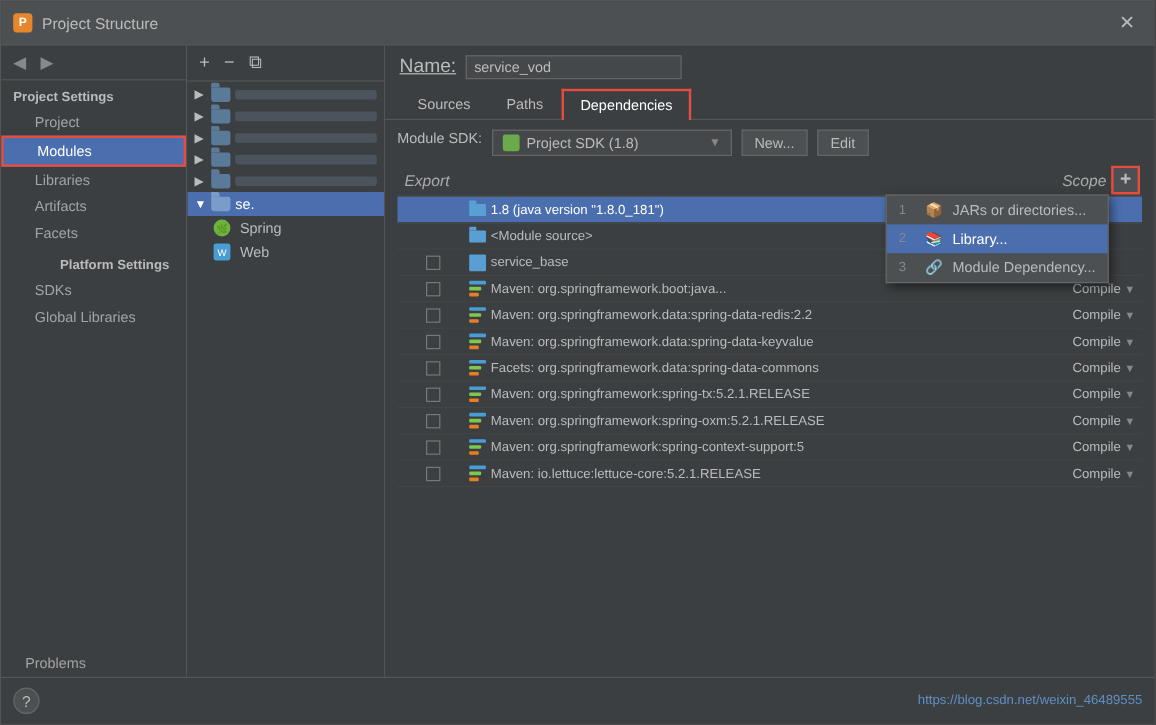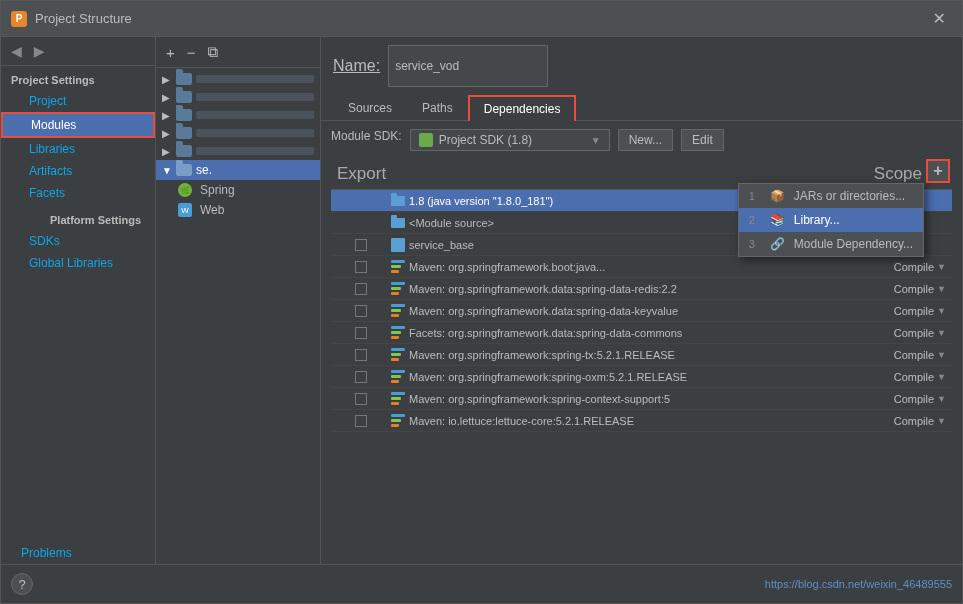--- a/index.html
+++ b/index.html
@@ -89,21 +89,21 @@
     .section-label {
       color: #bbbbbb;
       font-size: 11px;
       font-weight: bold;
       padding: 8px 10px 4px 10px;
       text-transform: none;
     }
     .left-nav-item {
       padding: 4px 10px 4px 20px;
       cursor: pointer;
-      color: #0ea5e9;
+      color: #a3a3a3;
       font-size: 12px;
     }
     .left-nav-item.active {
       background: #4b6eaf;
       color: white;
       border: 2px solid #e74c3c;
     }
     .left-nav-item.sub { padding-left: 28px; }
     .section-label2 {
       color: #bbbbbb;
@@ -222,23 +222,23 @@
       display: flex;
       align-items: center;
       gap: 8px;
       margin-bottom: 8px;
     }
     .name-label { color: #bbbbbb; font-size: 16px; text-decoration: underline; }
     .name-input {
       background: #45484a;
       border: 1px solid #666;
       color: #bbbbbb;
-      padding: 13px 6px;
+      padding: 2px 6px;
       font-size: 12px;
-      width: 160px;
+      width: 180px;
     }
     .tabs-row {
       display: flex;
       gap: 0;
     }
     .tab {
       padding: 5px 14px;
       cursor: pointer;
       color: #bbbbbb;
       font-size: 12px;
@@ -302,22 +302,23 @@
       position: relative;
     }
     .deps-header {
       display: flex;
       background: #3c3f41;
       border-bottom: 1px solid #555;
       padding: 3px 0;
     }
     .deps-header-col {
       color: #aaaaaa;
-      font-size: 17px;
+      font-size: 13px;
       padding: 2px 6px;
+      font-style: italic;
     }
     .deps-header-col.export { width: 60px; }
     .deps-header-col.name { flex: 1; }
     .deps-header-col.scope { width: 90px; text-align: right; padding-right: 30px; }
     .add-btn {
       position: absolute;
       right: 2px;
       top: 0;
       width: 24px;
       height: 24px;

